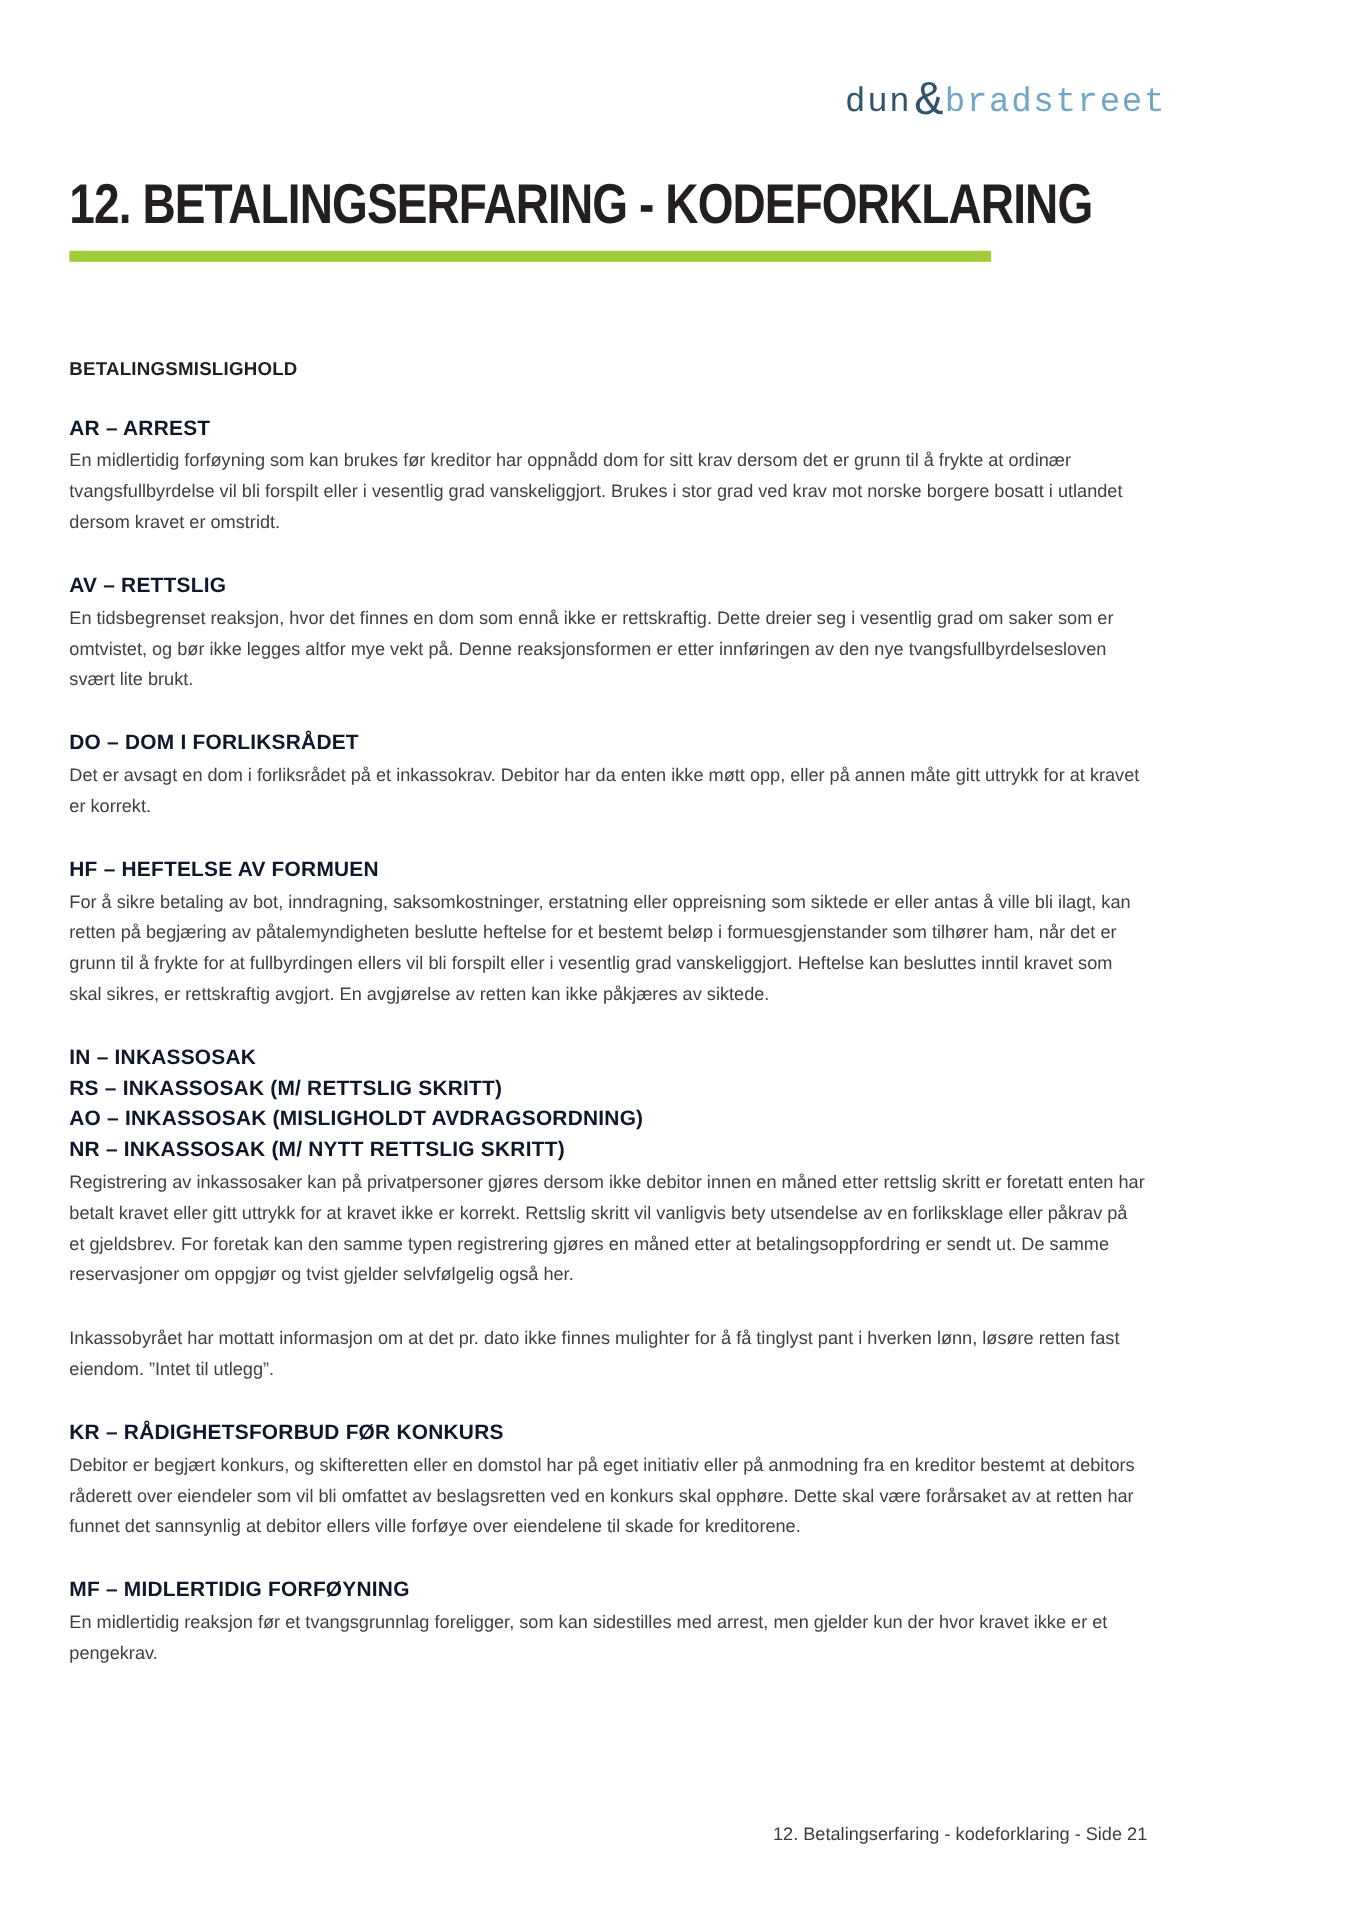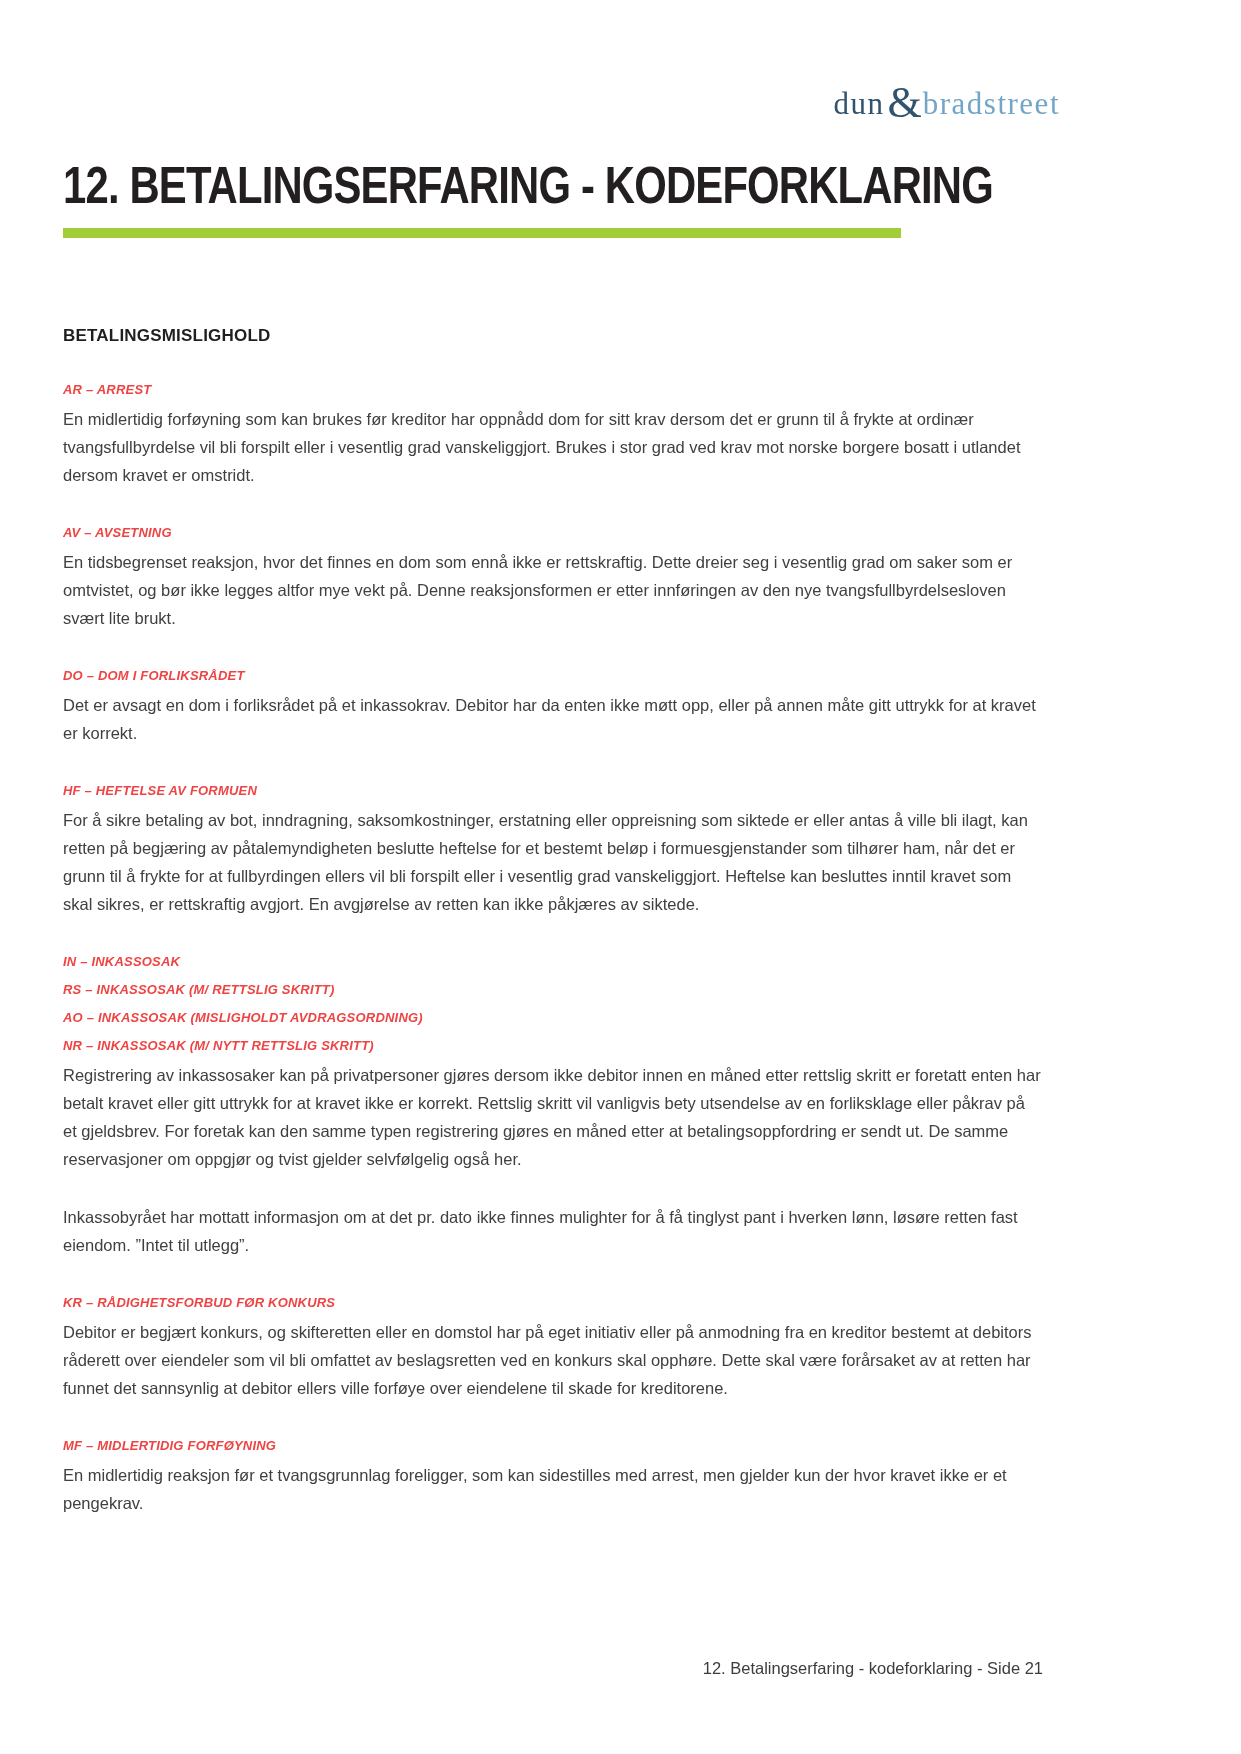--- a/index.html
+++ b/index.html
@@ -19,22 +19,21 @@
     padding: 0 198px 0 63px;
   }
   
   .logo {
     position: absolute;
     top: 68px;
     right: 181px;
     display: flex;
     align-items: baseline;
     white-space: nowrap;
-    font-family: Liberation Serif, serif;
-    margin-top: 10px;
+    font-family: Liberation Mono, monospace;
   }
   .logo .word {
     font-size: 31px;
     font-weight: 400;
     letter-spacing: 1.5px;
   }
   .logo .amp {
     font-size: 44px;
     font-weight: 400;
     line-height: 1;
@@ -70,26 +69,25 @@
     font-size: 17px;
     font-weight: bold;
     color: #1f1f1f;
     letter-spacing: 0.2px;
   }
   .code-section {
     margin-top: 30px;
   }
   .code-section h3 {
     margin: 0;
-    font-size: 13px;
+    font-size: 19px;
     line-height: 28px;
     font-weight: bold;
-    color: #ef4444;
+    color: #0f172a;
     letter-spacing: 0.2px;
-    font-style: italic;
   }
   .code-section p {
     margin: 1px 0 0 0;
     font-size: 16.5px;
     line-height: 28px;
     color: #404040;
     max-width: 980px;
   }
   
   .page-footer {
@@ -115,21 +113,21 @@
   <div class="accent-rule" style="background: rgb(162, 205, 56);"></div>
 
   <main class="content">
     <h2 class="group-heading">BETALINGSMISLIGHOLD</h2>
     <div id="sections">
         <section class="code-section">
           <h3>AR – ARREST</h3>
           <p>En midlertidig forføyning som kan brukes før kreditor har oppnådd dom for sitt krav dersom det er grunn til å frykte at ordinær tvangsfullbyrdelse vil bli forspilt eller i vesentlig grad vanskeliggjort. Brukes i stor grad ved krav mot norske borgere bosatt i utlandet dersom kravet er omstridt.</p>
         </section>
         <section class="code-section">
-          <h3>AV – AVSETNING</h3>
+          <h3>AV – RETTSLIG</h3>
           <p>En tidsbegrenset reaksjon, hvor det finnes en dom som ennå ikke er rettskraftig. Dette dreier seg i vesentlig grad om saker som er omtvistet, og bør ikke legges altfor mye vekt på. Denne reaksjonsformen er etter innføringen av den nye tvangsfullbyrdelsesloven svært lite brukt.</p>
         </section>
         <section class="code-section">
           <h3>DO – DOM I FORLIKSRÅDET</h3>
           <p>Det er avsagt en dom i forliksrådet på et inkassokrav. Debitor har da enten ikke møtt opp, eller på annen måte gitt uttrykk for at kravet er korrekt.</p>
         </section>
         <section class="code-section">
           <h3>HF – HEFTELSE AV FORMUEN</h3>
           <p>For å sikre betaling av bot, inndragning, saksomkostninger, erstatning eller oppreisning som siktede er eller antas å ville bli ilagt, kan retten på begjæring av påtalemyndigheten beslutte heftelse for et bestemt beløp i formuesgjenstander som tilhører ham, når det er grunn til å frykte for at fullbyrdingen ellers vil bli forspilt eller i vesentlig grad vanskeliggjort. Heftelse kan besluttes inntil kravet som skal sikres, er rettskraftig avgjort. En avgjørelse av retten kan ikke påkjæres av siktede.</p>
         </section>

